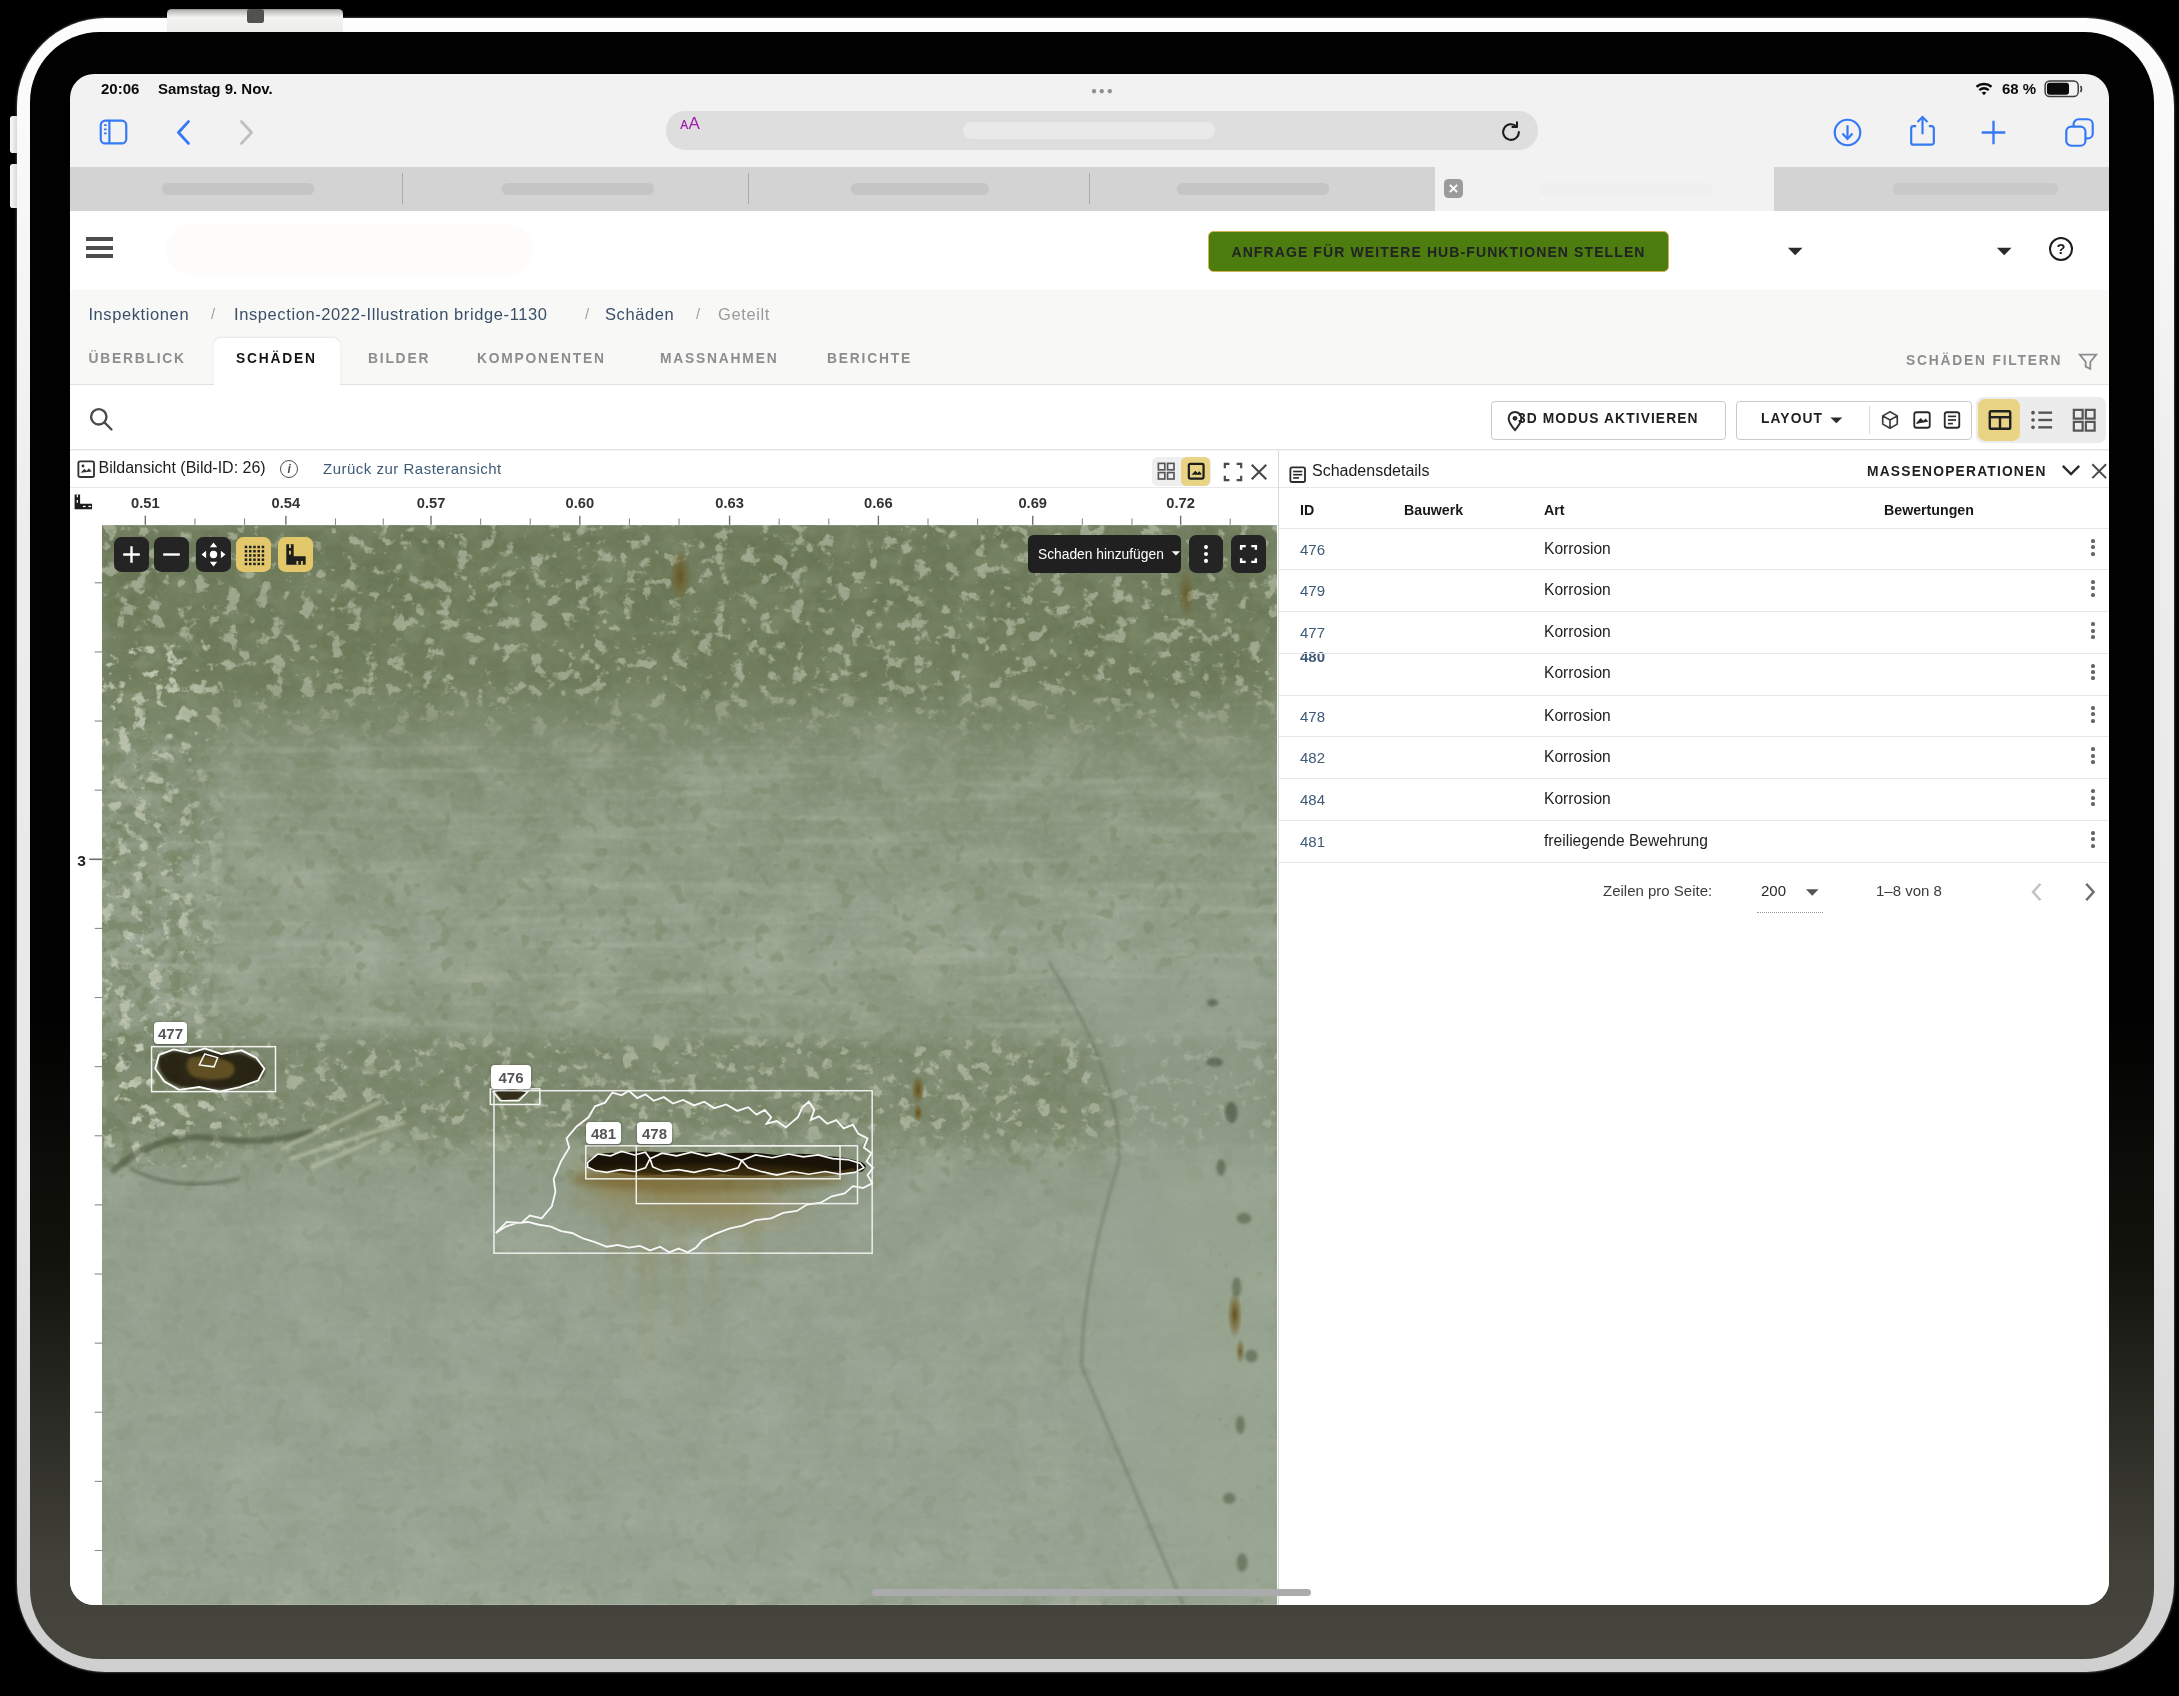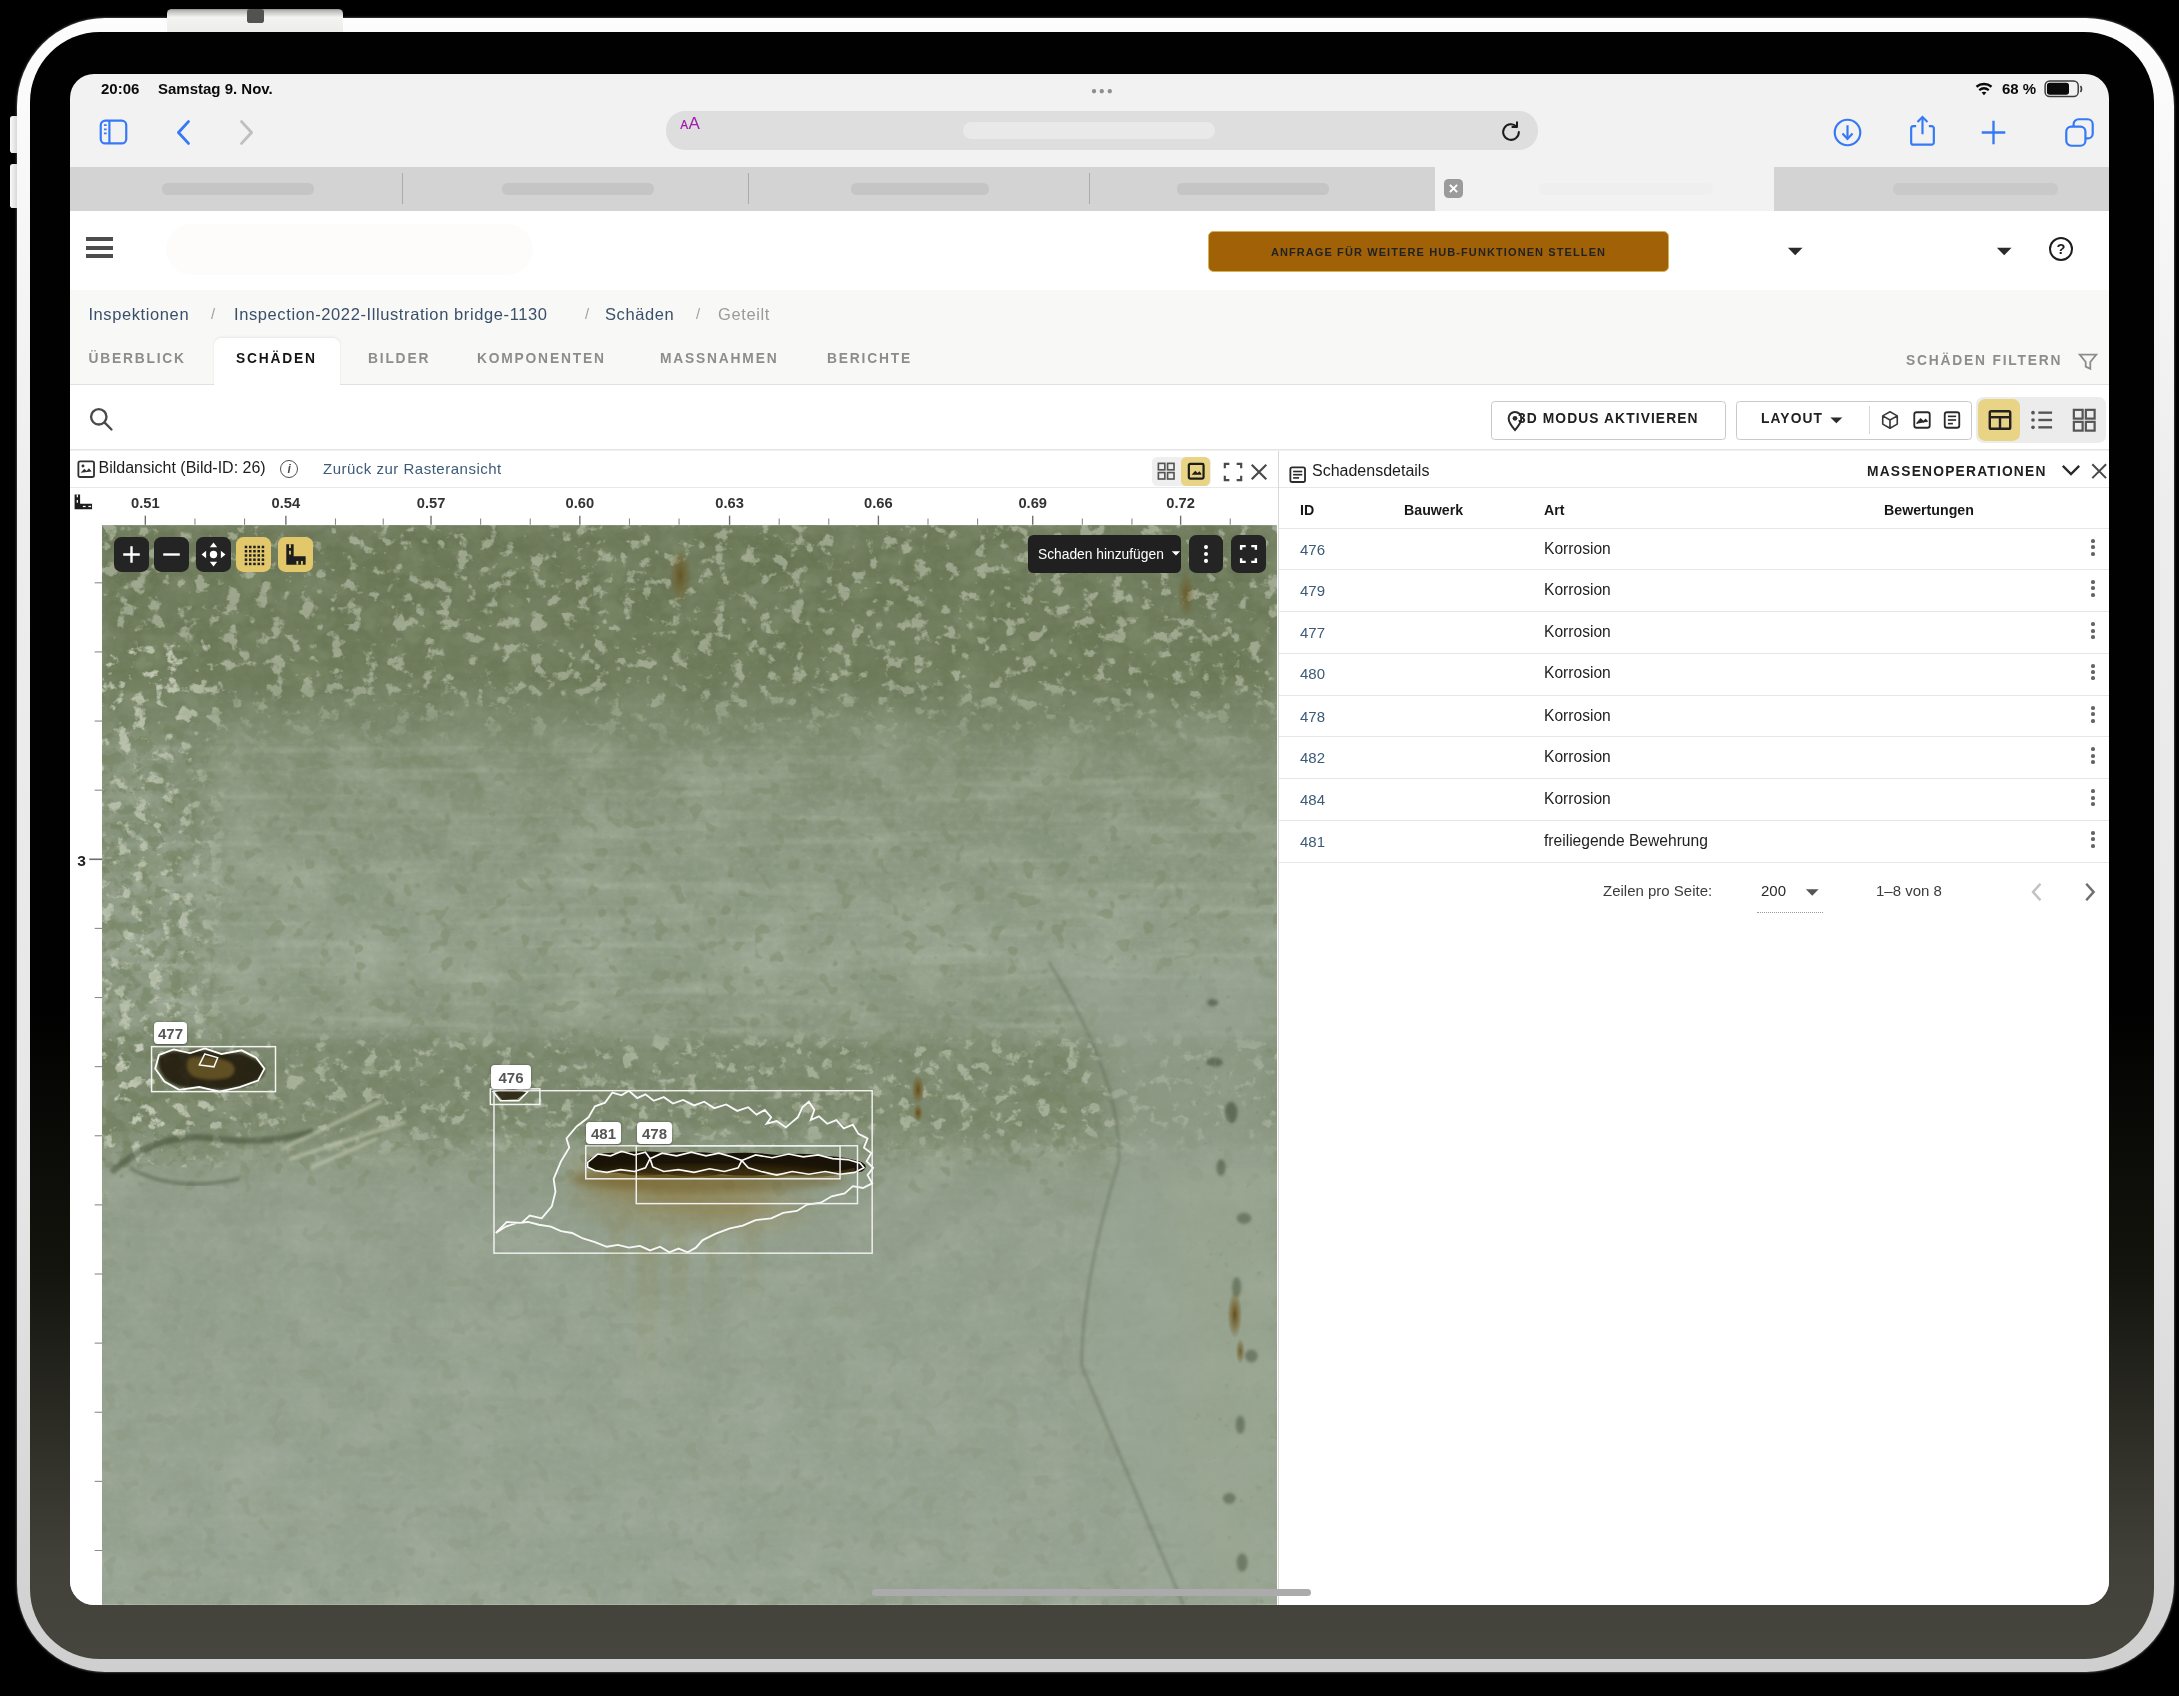--- a/index.html
+++ b/index.html
@@ -135,22 +135,22 @@
             <path d="M6.5 6.5 L14.5 14.5 M14.5 6.5 L6.5 14.5" stroke="#fff" stroke-width="2.2"></path>
           </svg>
       </div>
     </div>
 
     <div style="left:0;top:137px;width:2039px;height:79px;background:#fff;"></div>
     <div style="left:15.6px;top:163px;width:27.5px;height:3.7px;background:#4d4d4d;"></div>
     <div style="left:15.6px;top:172px;width:27.5px;height:3.7px;background:#4d4d4d;"></div>
     <div style="left:15.6px;top:180px;width:27.5px;height:3.7px;background:#4d4d4d;"></div>
     <div style="left:96px;top:150px;width:367px;height:51px;border-radius:26px;background:#fdfcfb;"></div>
-    <div style="left:1138px;top:157px;width:461px;height:41px;border:1.8px solid #d3b254;border-radius:5.5px;background:#a16207;
-         display:flex;align-items:center;justify-content:center;font-size:11px;font-weight:700;letter-spacing:1.1px;color:#202224;">
+    <div style="left:1138px;top:157px;width:461px;height:41px;border:1.8px solid #d3b254;border-radius:5.5px;background:#4d7c0f;
+         display:flex;align-items:center;justify-content:center;font-size:14px;font-weight:700;letter-spacing:1.1px;color:#202224;">
       ANFRAGE FÜR WEITERE HUB-FUNKTIONEN STELLEN</div>
     <svg style="left:1716px;top:172px;" width="18.4" height="11" viewBox="0 0 20 12">
         <path d="M2 2 L10 10 L18 2 Z" fill="#2a2a2a"></path>
       </svg>
     <svg style="left:1925px;top:172px;" width="18.4" height="11" viewBox="0 0 20 12">
         <path d="M2 2 L10 10 L18 2 Z" fill="#2a2a2a"></path>
       </svg>
     <div style="left:1979px;top:163px;width:24px;height:24px;border-radius:50%;border:2.3px solid #1d1d1d;
          display:flex;align-items:center;justify-content:center;font-size:14.7px;font-weight:700;color:#1d1d1d;">?</div>
 
@@ -281,21 +281,21 @@
     <div class="th" style="left:1474px;top:428px;">Art</div>
     <div class="th" style="left:1814px;top:428px;">Bewertungen</div>
     <div class="rowline" style="top:454px;"></div>
 
     <div class="td-id" style="left:1230px;top:467px;">476</div>
       <div class="td-art" style="left:1474px;top:466px;">Korrosion</div>
     <div class="td-id" style="left:1230px;top:508px;">479</div>
       <div class="td-art" style="left:1474px;top:507px;">Korrosion</div>
     <div class="td-id" style="left:1230px;top:550px;">477</div>
       <div class="td-art" style="left:1474px;top:549px;">Korrosion</div>
-    <div class="td-id" style="left:1230px;top:591px;">480</div>
+    <div class="td-id" style="left:1230px;top:574px;font-weight:bold;">480</div>
       <div class="td-art" style="left:1474px;top:590px;">Korrosion</div>
     <div class="td-id" style="left:1230px;top:634px;">478</div>
       <div class="td-art" style="left:1474px;top:633px;">Korrosion</div>
     <div class="td-id" style="left:1230px;top:675px;">482</div>
       <div class="td-art" style="left:1474px;top:674px;">Korrosion</div>
     <div class="td-id" style="left:1230px;top:717px;">484</div>
       <div class="td-art" style="left:1474px;top:716px;">Korrosion</div>
     <div class="td-id" style="left:1230px;top:759px;">481</div>
       <div class="td-art" style="left:1474px;top:758px;">freiliegende Bewehrung</div>
     <div class="rowline" style="top:495px;"></div>

